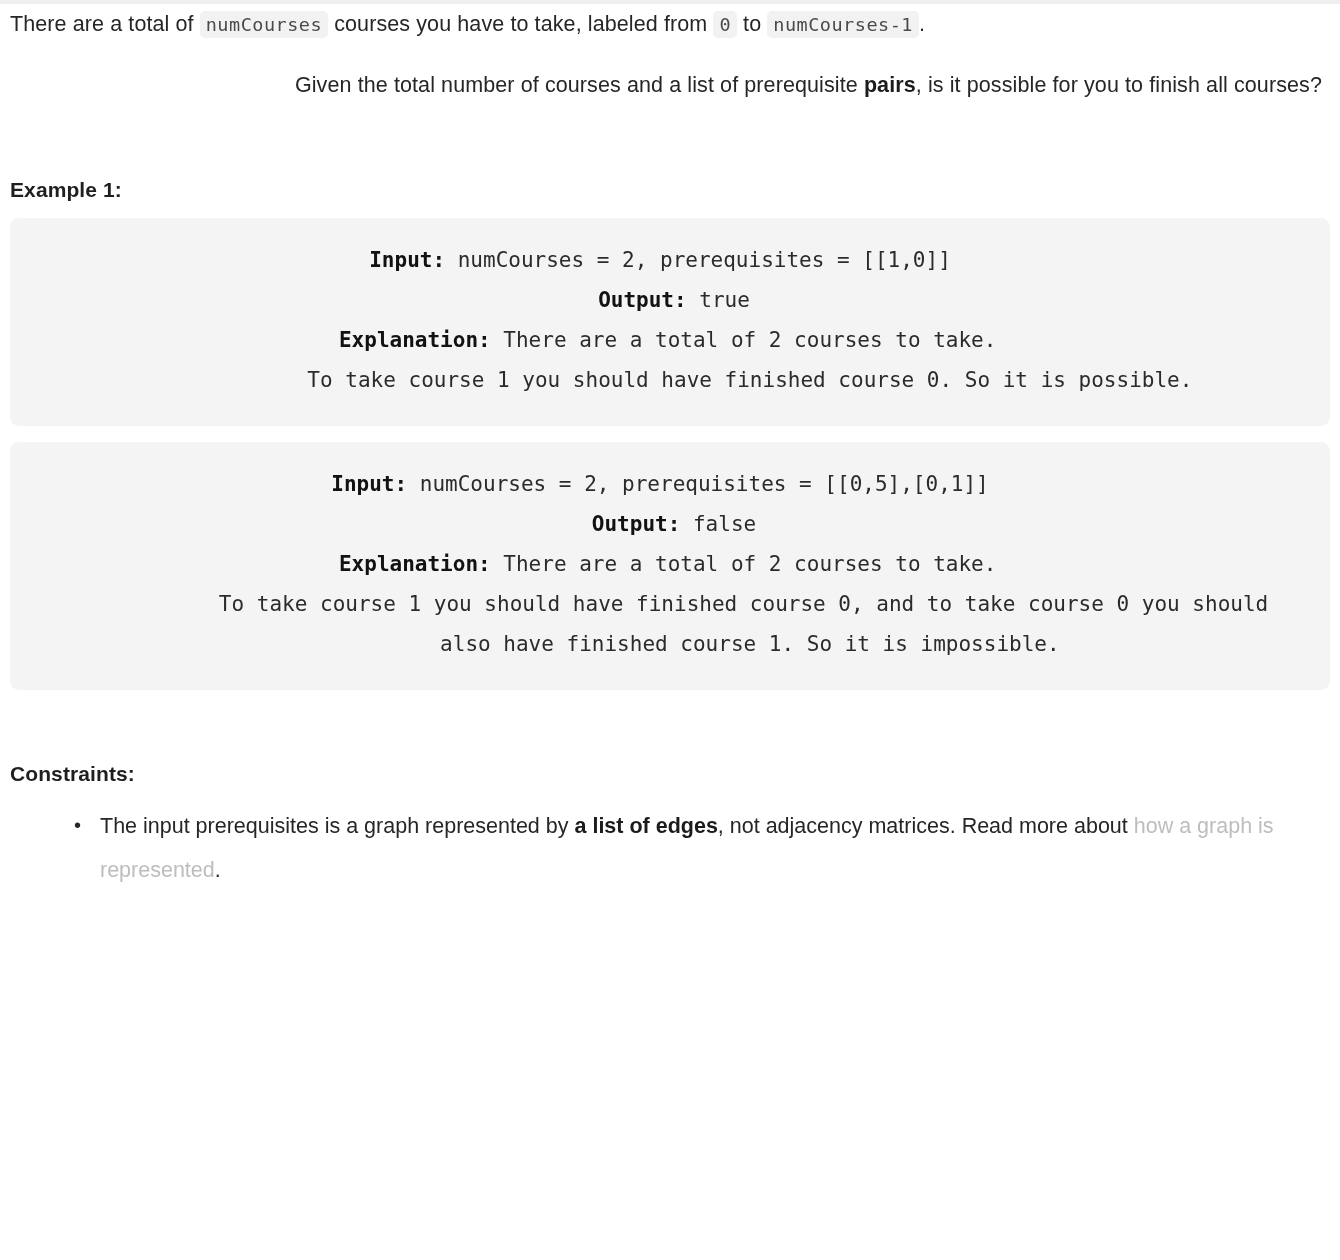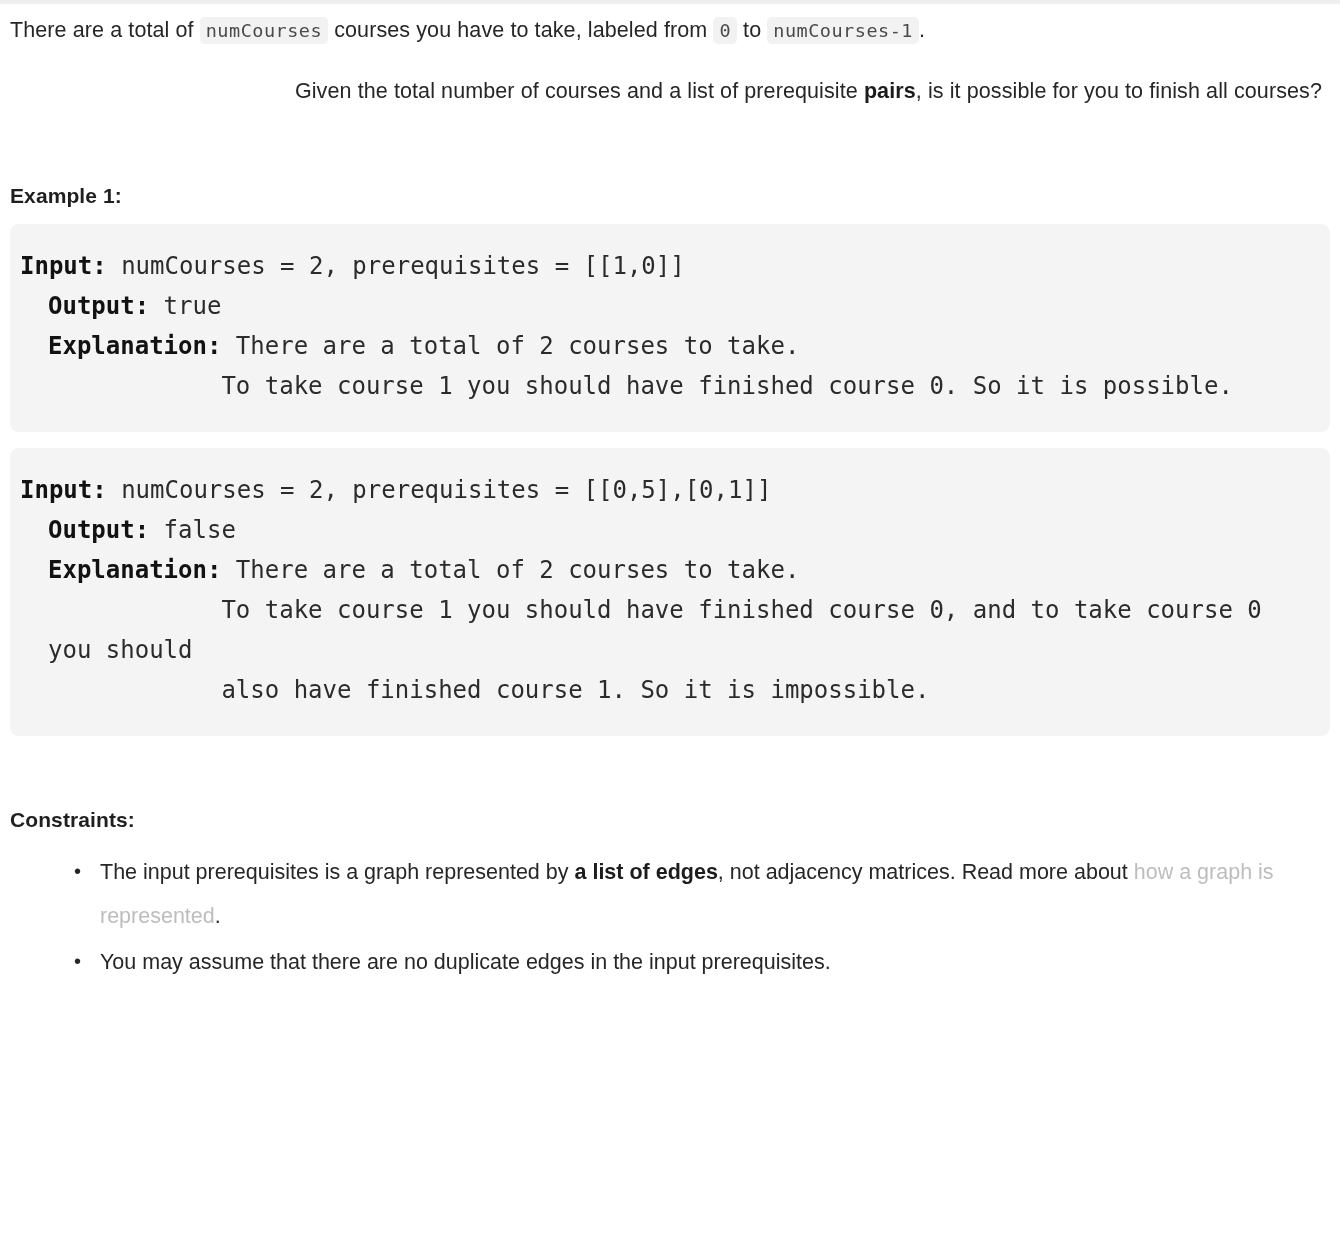--- a/index.html
+++ b/index.html
@@ -25,21 +25,21 @@
     width: 1340px;
     margin: 0;
   }
   p.para {
     font-size: 21.5px;
     line-height: 41px;
     margin: 0 0 0 0;
     letter-spacing: 0.1px;
     color: #262626;
   }
-  .p1 { padding-top: 6px; }
+  .p1 { padding-top: 0; }
   .p2 { padding-top: 20px; }
   .p3 { padding-top: 20px; text-align: right; }
 
   code.inline {
     font-family: "DejaVu Sans Mono", "Liberation Mono", monospace;
     background: #f2f2f2;
     color: #4a4a4a;
     font-size: 18.5px;
     border-radius: 5px;
     padding: 3px 6px;
@@ -60,27 +60,28 @@
   .conhead { padding-top: 72px; }
 
   pre.codeblock {
     background: #f4f4f4;
     border-radius: 9px;
     margin: 16px 0 0 0;
     padding: 22px 30px 26px 38px;
     box-sizing: border-box;
     width: 1320px;
     font-family: "DejaVu Sans Mono", "Liberation Mono", monospace;
-    font-size: 24px;
+    font-size: 21px;
     line-height: 40px;
     color: #2b2b2b;
     white-space: pre-wrap;
     word-break: break-word;
     overflow: hidden;
     text-indent: -28px;
+    text-align: center;
   }
   pre.codeblock .kw { font-weight: bold; color: #121212; }
 
   ul.constraints {
     margin: 18px 0 0 0;
     padding-left: 64px;
     list-style: none;
   }
   ul.constraints li {
     font-size: 21.5px;
@@ -126,16 +127,15 @@
   <pre class="codeblock"><span class="kw">Input:</span><span> numCourses = 2, prerequisites = [[0,5],[0,1]]</span>
 <span class="kw">Output:</span><span> false</span>
 <span class="kw">Explanation:</span><span> There are a total of 2 courses to take. 
             To take course 1 you should have finished course 0, and to take course 0 you should 
             also have finished course 1. So it is impossible.</span></pre>
 
   <h3 class="exhead conhead">Constraints:</h3>
 
   <ul class="constraints">
     <li><span>The input prerequisites is a graph represented by </span><b>a list of edges</b><span>, not adjacency matrices. Read more about </span><a class="dimlink" href="#">how a graph is represented</a><span>.</span></li>
-    <li>You may assume that there are no duplicate edges in the input prerequisites.</li>
   </ul>
 
 </div>
 
 </body></html>

